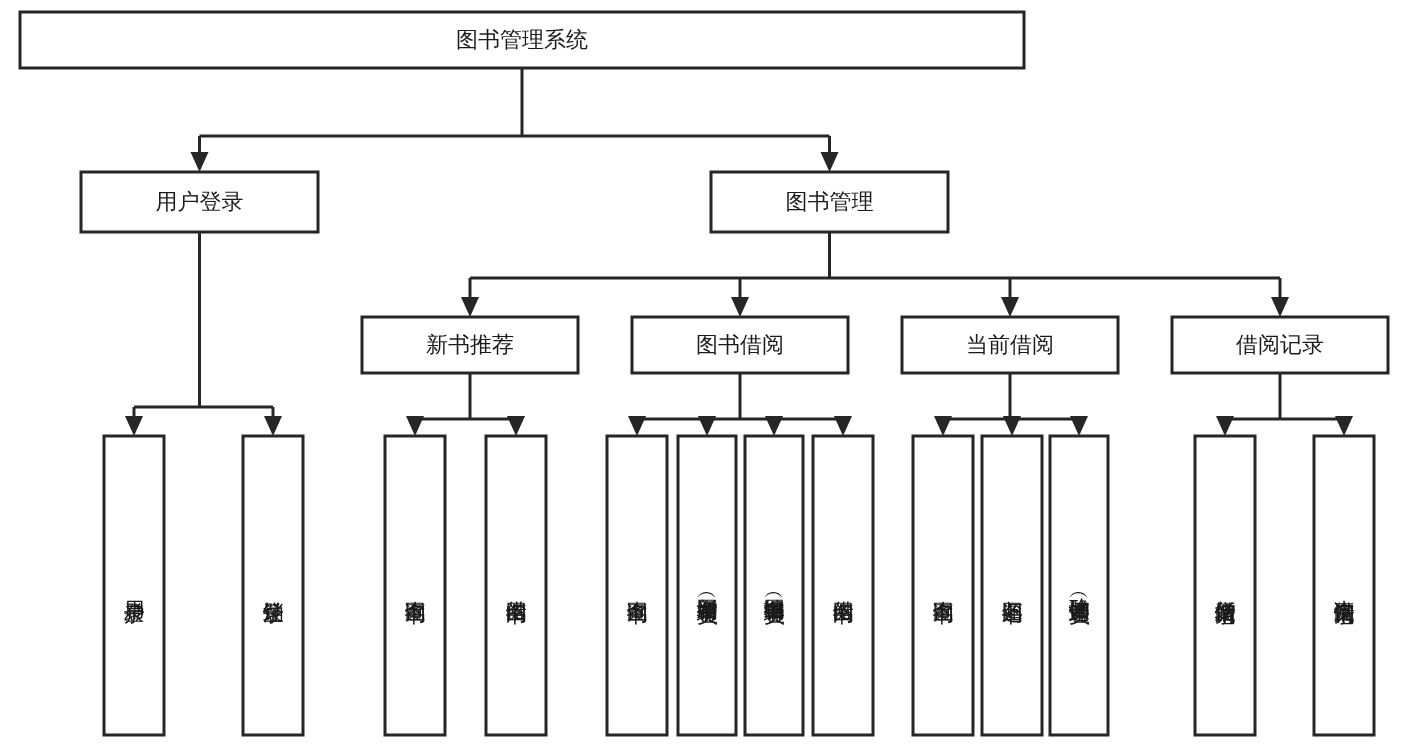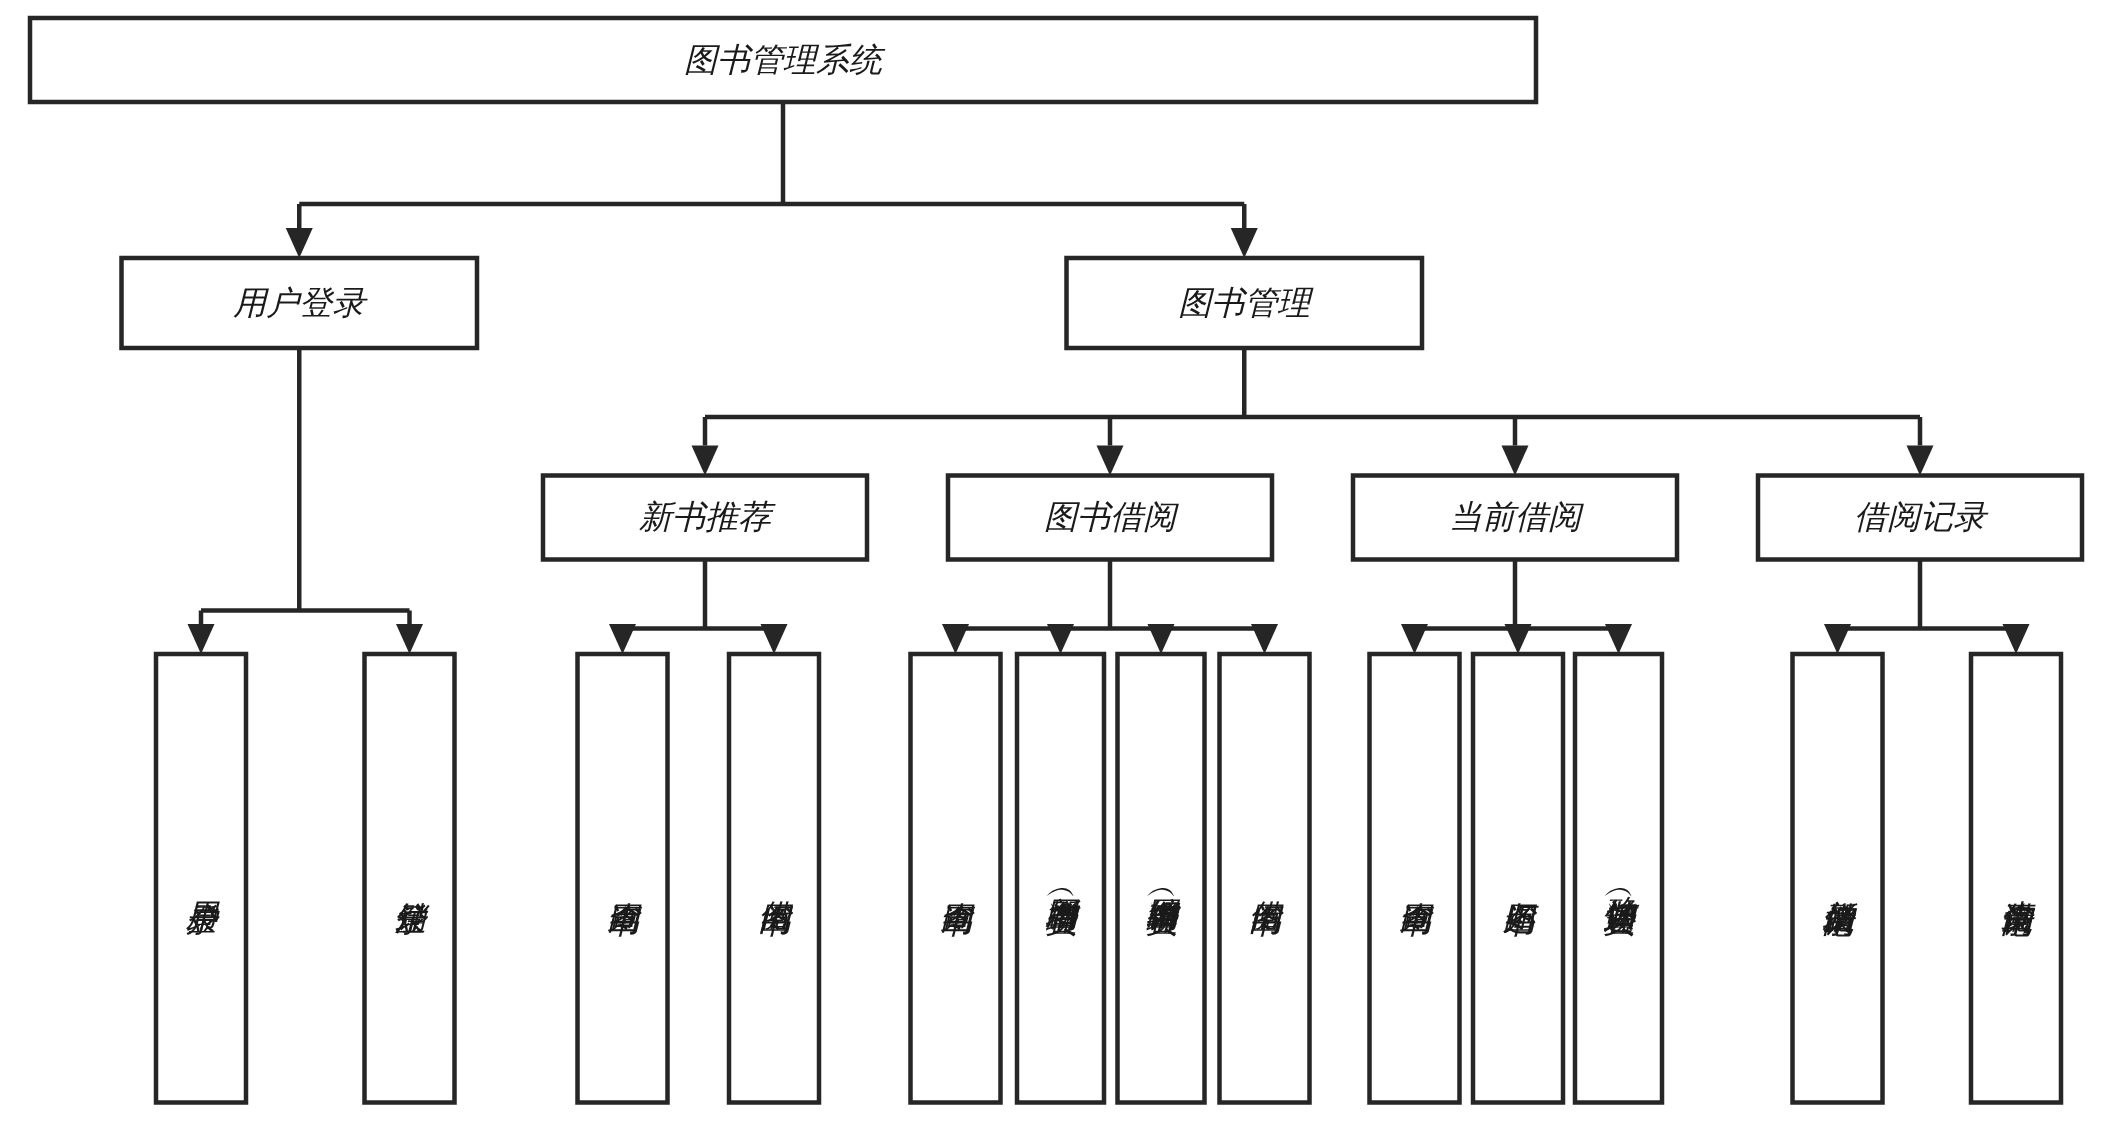--- a/index.html
+++ b/index.html
@@ -11,21 +11,20 @@
     width: 1405px;
     height: 747px;
     font-family: "DejaVu Sans", "Liberation Sans", sans-serif;
     overflow: hidden;
   }
   #diagram-root {
     position: relative;
     width: 1405px;
     height: 613px;
     background: #ffffff;
-    font-style: italic;
   }
   svg.flow {
     position: absolute;
     top: 0;
     left: 0;
     width: 1405px;
     height: 747px;
   }
   .node-rect {
     fill: #ffffff;

